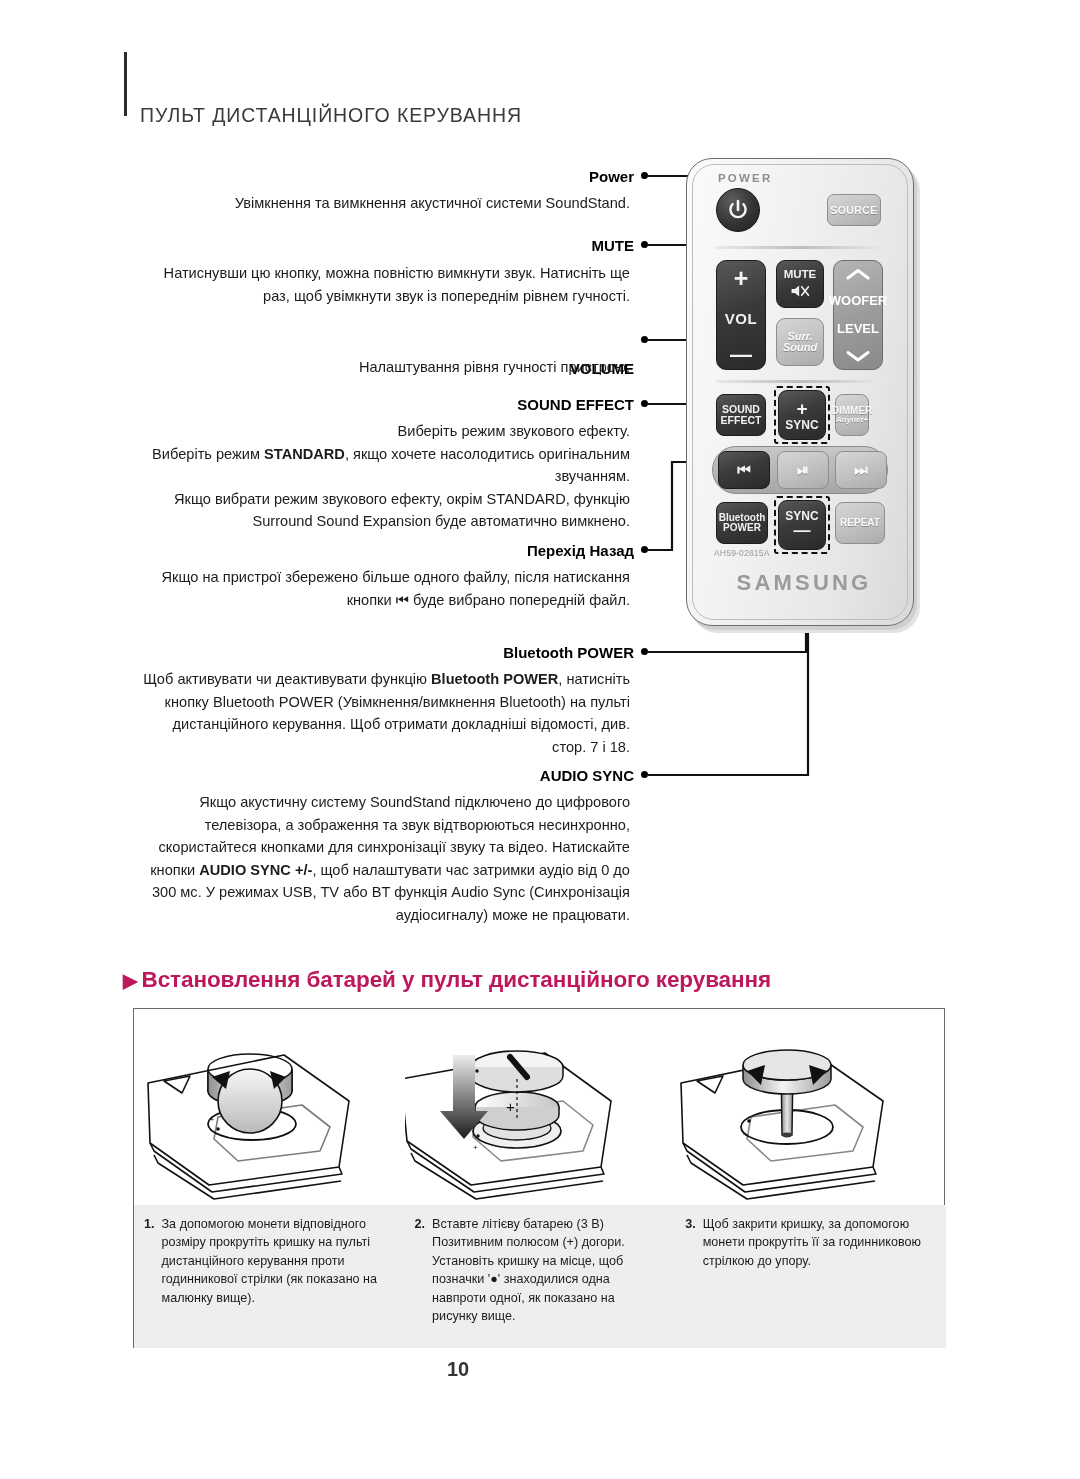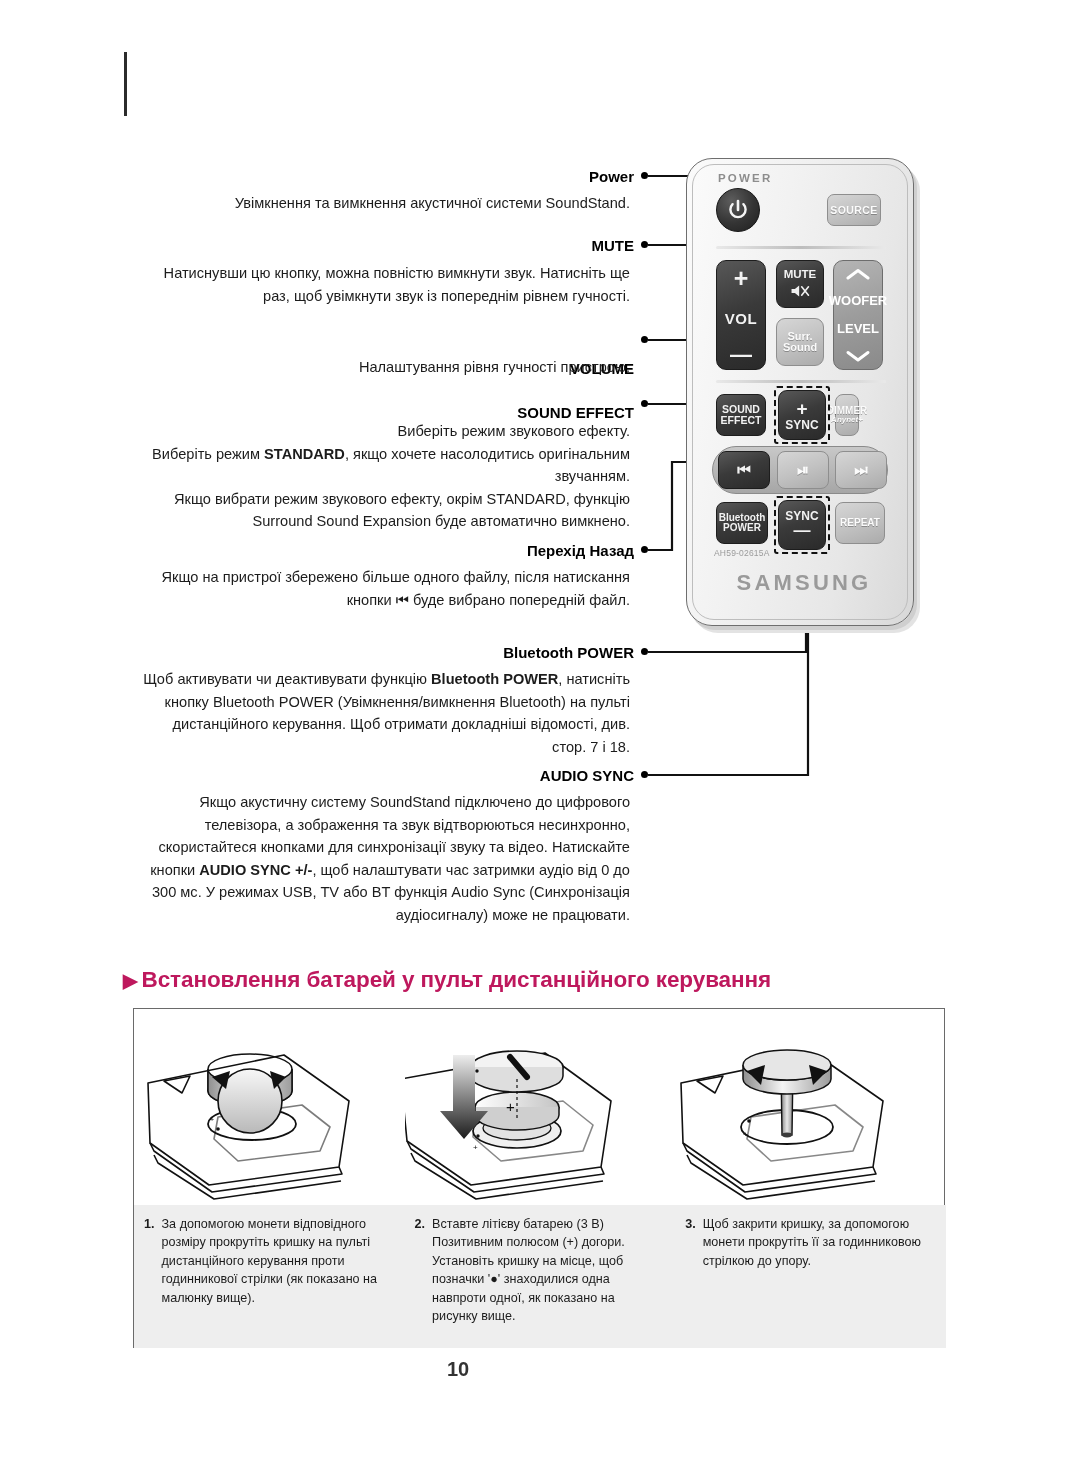--- a/index.html
+++ b/index.html
@@ -100,26 +100,26 @@
   }
   .sep1 { left: 44px; top: 96px; width: 170px; }
   .sep2 { left: 44px; top: 230px; width: 170px; }
 
   .vol-btn { left: 44px; top: 110px; width: 50px; height: 110px; border-radius: 10px; justify-content: space-between; padding: 7px 0 9px; }
   .vol-btn .plus { font-size: 25px; line-height: .8; }
   .vol-btn .vtxt { font-size: 15px; letter-spacing: .5px; }
   .vol-btn .minus { font-size: 22px; line-height: .5; }
 
   .mute-btn { left: 104px; top: 110px; width: 48px; height: 48px; border-radius: 9px; font-size: 11.5px; }
-  .surr-btn { left: 104px; top: 168px; width: 48px; height: 48px; border-radius: 9px; font-size: 11px; }
+  .surr-btn { left: 104px; top: 168px; width: 48px; height: 48px; border-radius: 9px; font-size: 11px; font-style: italic; }
   .woof-btn { left: 161px; top: 110px; width: 50px; height: 110px; border-radius: 10px; font-size: 13px; justify-content: space-around; }
 
   .se-btn   { left: 44px; top: 244px; width: 50px; height: 42px; border-radius: 8px; font-size: 10.5px; }
   .sync-p   { left: 106px; top: 240px; width: 48px; height: 50px; border-radius: 9px; font-size: 12px; }
-  .dim-btn  { left: 163px; top: 244px; width: 24px; height: 42px; border-radius: 8px; font-size: 10px; }
+  .dim-btn  { left: 163px; top: 244px; width: 34px; height: 42px; border-radius: 8px; font-size: 10px; }
 
   .nav-pill {
     position: absolute; left: 40px; top: 296px; width: 176px; height: 48px;
     border-radius: 24px;
     background: linear-gradient(180deg,#c8c8c8,#a6a6a6);
     border: 1px solid #8a8a8a;
   }
   .prev-btn { left: 46px; top: 301px; width: 52px; height: 38px; border-radius: 8px; font-size: 15px; }
   .play-btn { left: 105px; top: 301px; width: 52px; height: 38px; border-radius: 8px; font-size: 15px; }
   .next-btn { left: 163px; top: 301px; width: 52px; height: 38px; border-radius: 8px; font-size: 15px; }
@@ -176,20 +176,21 @@
     position: absolute; left: 0; top: 1358px; width: 916px;
     text-align: center; font-size: 20px; font-weight: bold; color: #333;
   }
 </style>
 </head>
 <body>
 
 <div class="page">
 
   <div class="hdr-rule"></div>
+  <div class="hdr-title">ПУЛЬТ ДИСТАНЦІЙНОГО КЕРУВАННЯ</div>
 
   <svg class="leaders" viewBox="0 0 1080 960">
     <g fill="none" stroke="#111" stroke-width="2.2">
 
       <path d="M648 176 H708 L733 208"></path>
 
       <path d="M648 245 H776 L802 278"></path>
 
       <path d="M648 340 H760"></path>
 
@@ -210,21 +211,21 @@
     <div class="desc" style="left:150px; top:192px; width:480px;">Увімкнення та вимкнення акустичної системи SoundStand.</div>
 
     <div class="co-label" style="top:237px; right:446px;">MUTE</div>
     <div class="co-dot" style="left:641px; top:241px;"></div>
     <div class="desc" style="left:140px; top:262px; width:490px;">Натиснувши цю кнопку, можна повністю вимкнути звук. Натисніть ще раз, щоб увімкнути звук із попереднім рівнем гучності.</div>
 
     <div class="co-label" style="top:332px; right:446px;margin-top:28px;">VOLUME</div>
     <div class="co-dot" style="left:641px; top:336px;"></div>
     <div class="desc" style="left:150px; top:356px; width:480px;">Налаштування рівня гучності пристрою.</div>
 
-    <div class="co-label" style="top:396px; right:446px;margin-top:8px;">SOUND EFFECT</div>
+    <div class="co-label" style="top:396px; right:446px;">SOUND EFFECT</div>
     <div class="co-dot" style="left:641px; top:400px;"></div>
     <div class="desc" style="left:140px; top:420px; width:490px;">
       <span>Виберіть режим звукового ефекту.</span><br>
       <span>Виберіть режим </span><b>STANDARD</b><span>, якщо хочете насолодитись оригінальним звучанням.</span><br>
       <span>Якщо вибрати режим звукового ефекту, окрім STANDARD, функцію Surround Sound Expansion буде автоматично вимкнено.</span>
     </div>
 
     <div class="co-label" style="top:542px; right:446px;">Перехід Назад</div>
     <div class="co-dot" style="left:641px; top:546px;"></div>
     <div class="desc" style="left:150px; top:566px; width:480px;">

